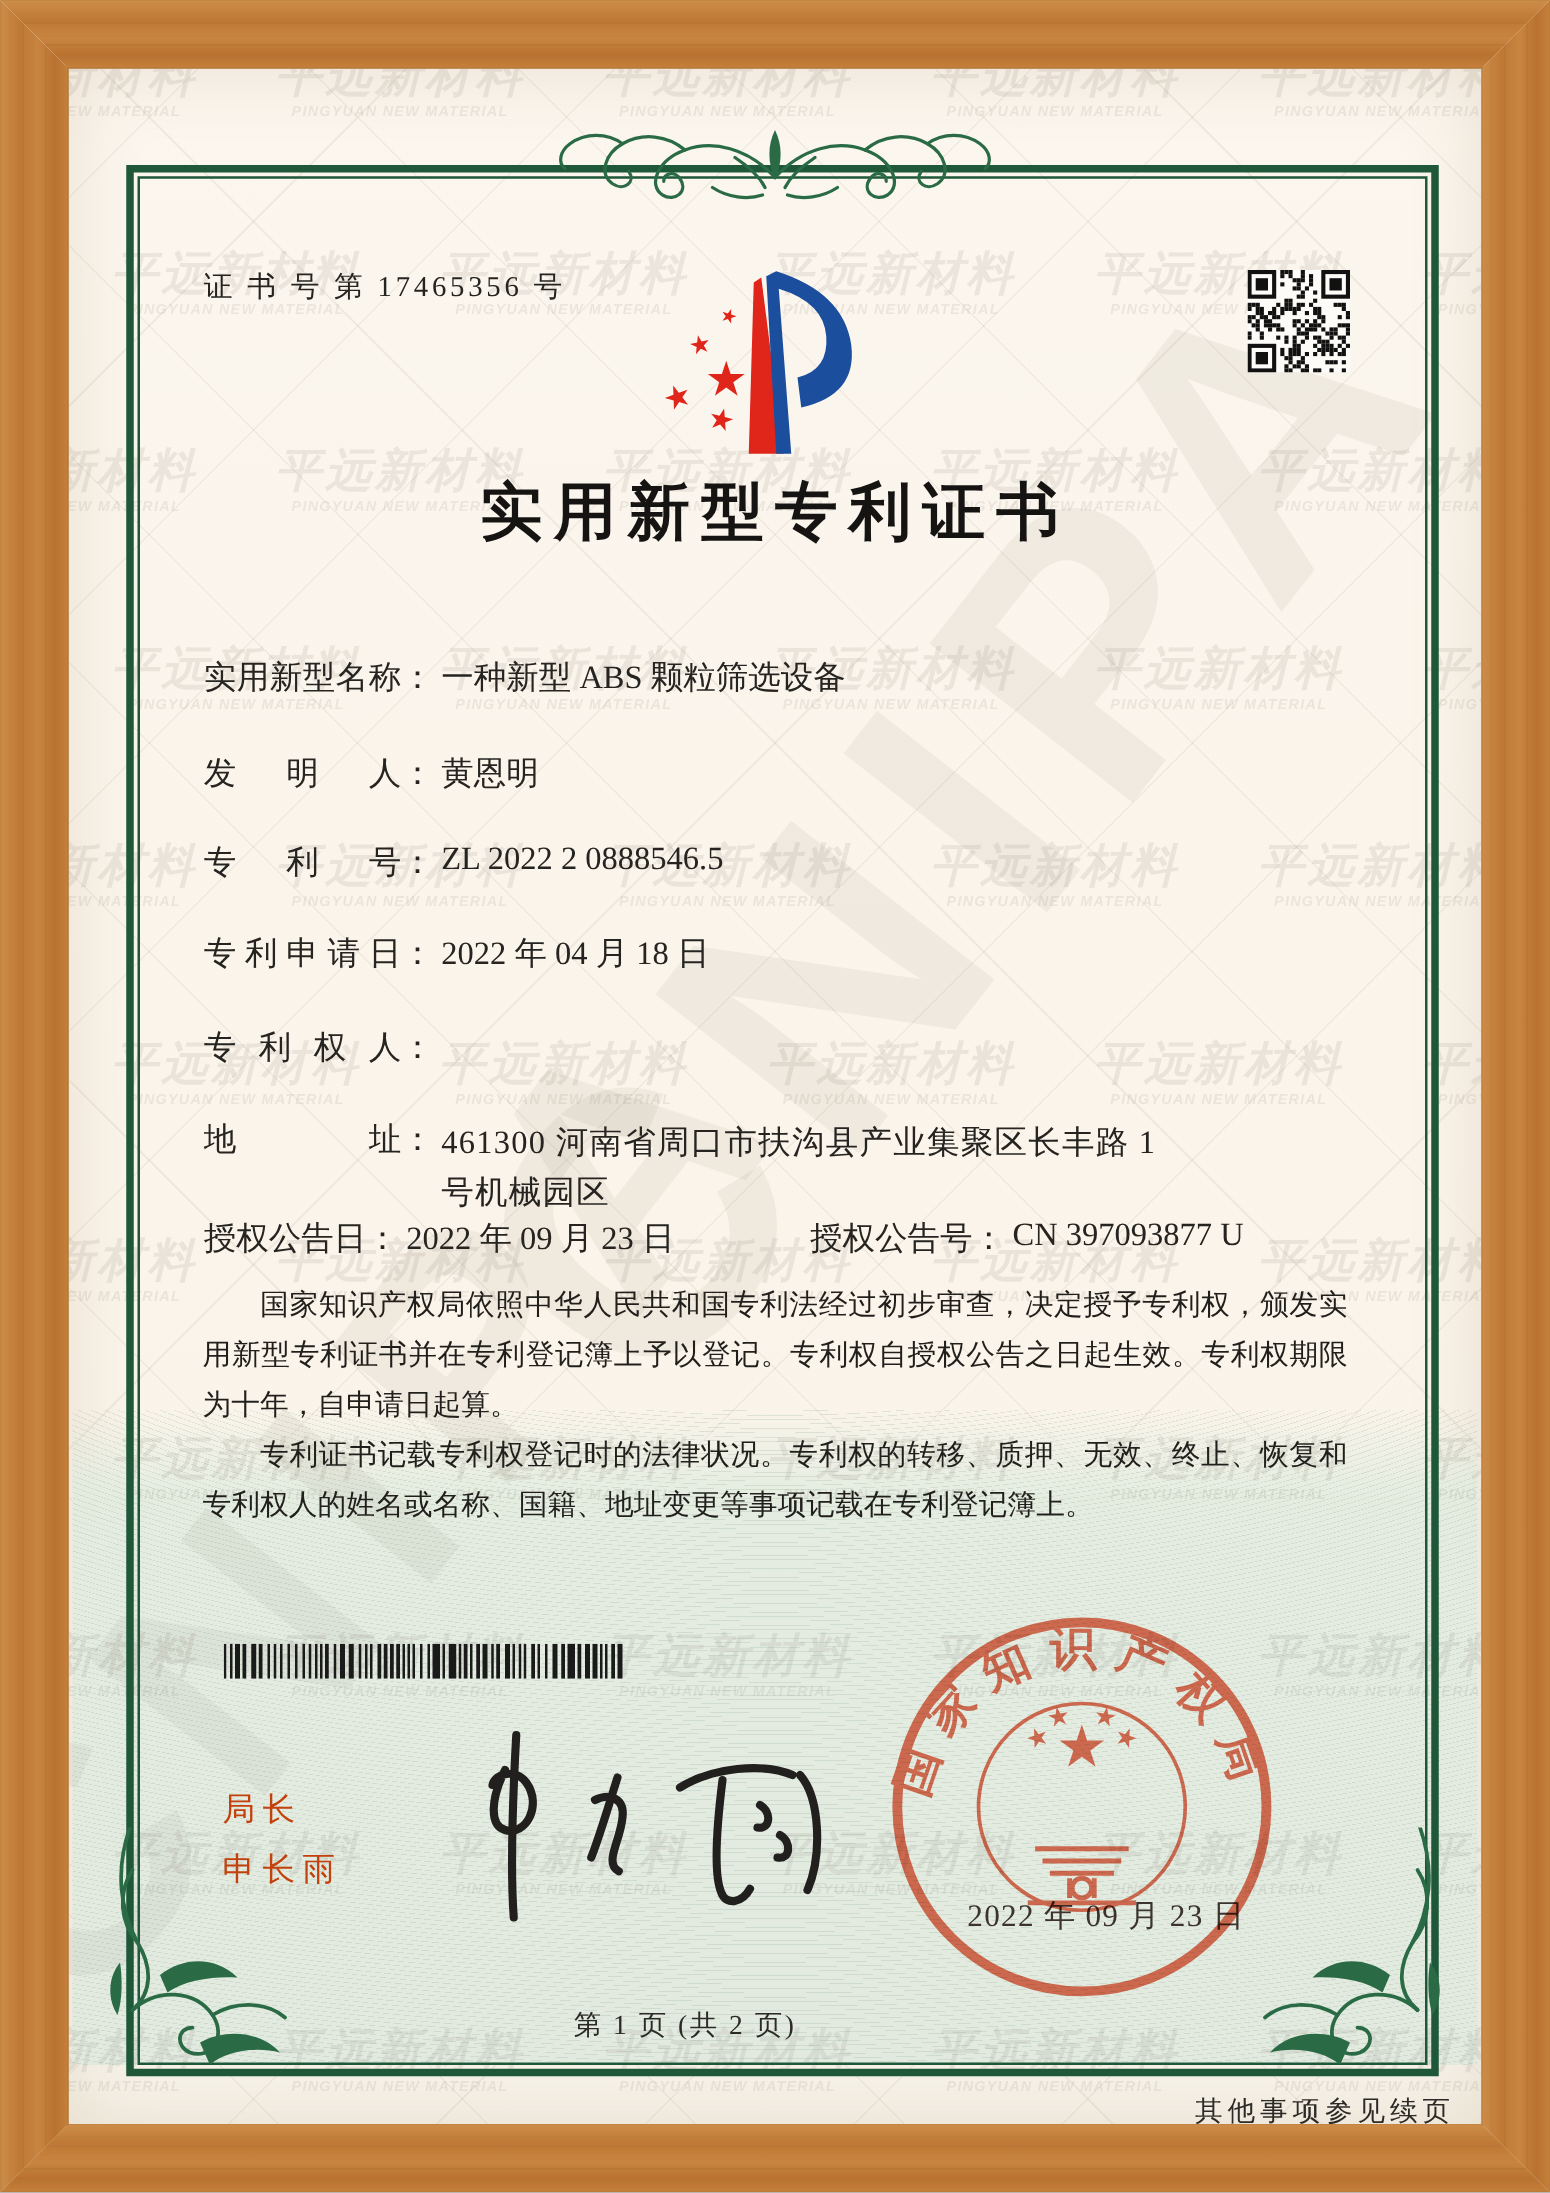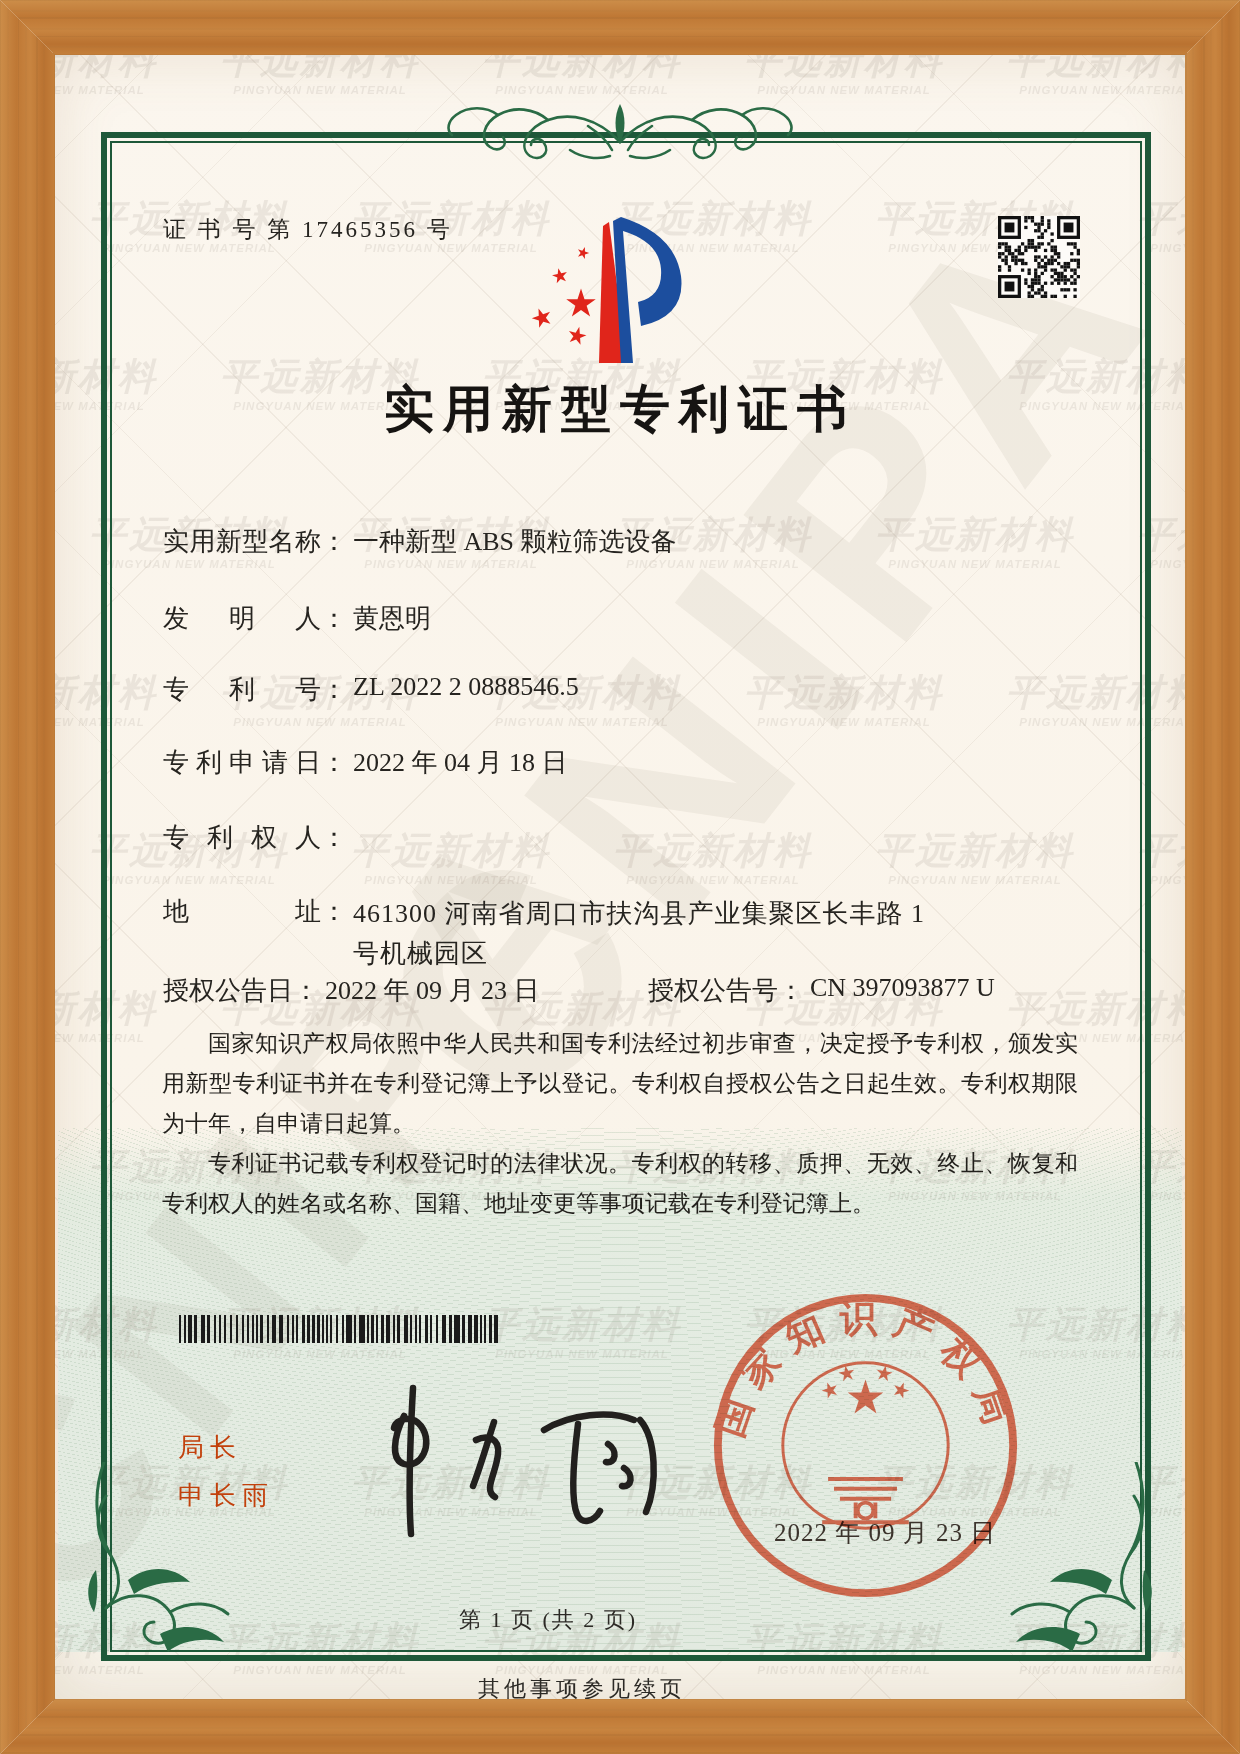--- a/index.html
+++ b/index.html
@@ -52,21 +52,21 @@
   .frow{position:absolute;left:0;display:flex;white-space:nowrap;}
   .lbl{display:inline-block;width:158px;text-align:justify;text-align-last:justify;}
   .colon{display:inline-block;margin-right:6px;}
   .addr-val{white-space:normal;width:600px;line-height:40px;letter-spacing:1px;}
   .grant-right{position:absolute;left:485px;top:0;display:flex;white-space:nowrap;}
   .paras{left:162px;top:1024px;width:916px;font-size:23px;line-height:40px;text-align:justify;color:#211f1b;}
   .paras p{margin:0;text-indent:2em;}
   .director{left:178px;top:1424px;font-size:26px;letter-spacing:6px;line-height:48px;color:#c2410c;}
   .seal-date{left:770px;top:1516px;width:230px;text-align:center;font-size:25px;color:#3b332c;letter-spacing:1px;}
   .page-num{left:0;top:1605px;width:1096px;text-align:center;font-size:22px;letter-spacing:2px;color:#2c2a26;}
-  .cont-note{left:0;top:1674px;width:1164px;text-align:center;font-size:22px;letter-spacing:4px;color:#2c2a26;}
+  .cont-note{left:0;top:1674px;width:1164px;text-align:right;font-size:22px;letter-spacing:4px;color:#2c2a26;}
   .seal-svg{position:absolute;left:708px;top:1288px;z-index:5;mix-blend-mode:multiply;opacity:.92;}
   .sig-svg{position:absolute;left:308px;top:1382px;z-index:4;}
   .logo-svg{position:absolute;left:520px;top:196px;z-index:4;}
   .qr-svg{position:absolute;left:998px;top:216px;z-index:4;}
   .bar-svg{position:absolute;left:179px;top:1315px;z-index:4;}
 </style>
 </head>
 <body>
 
 <div class="page">

